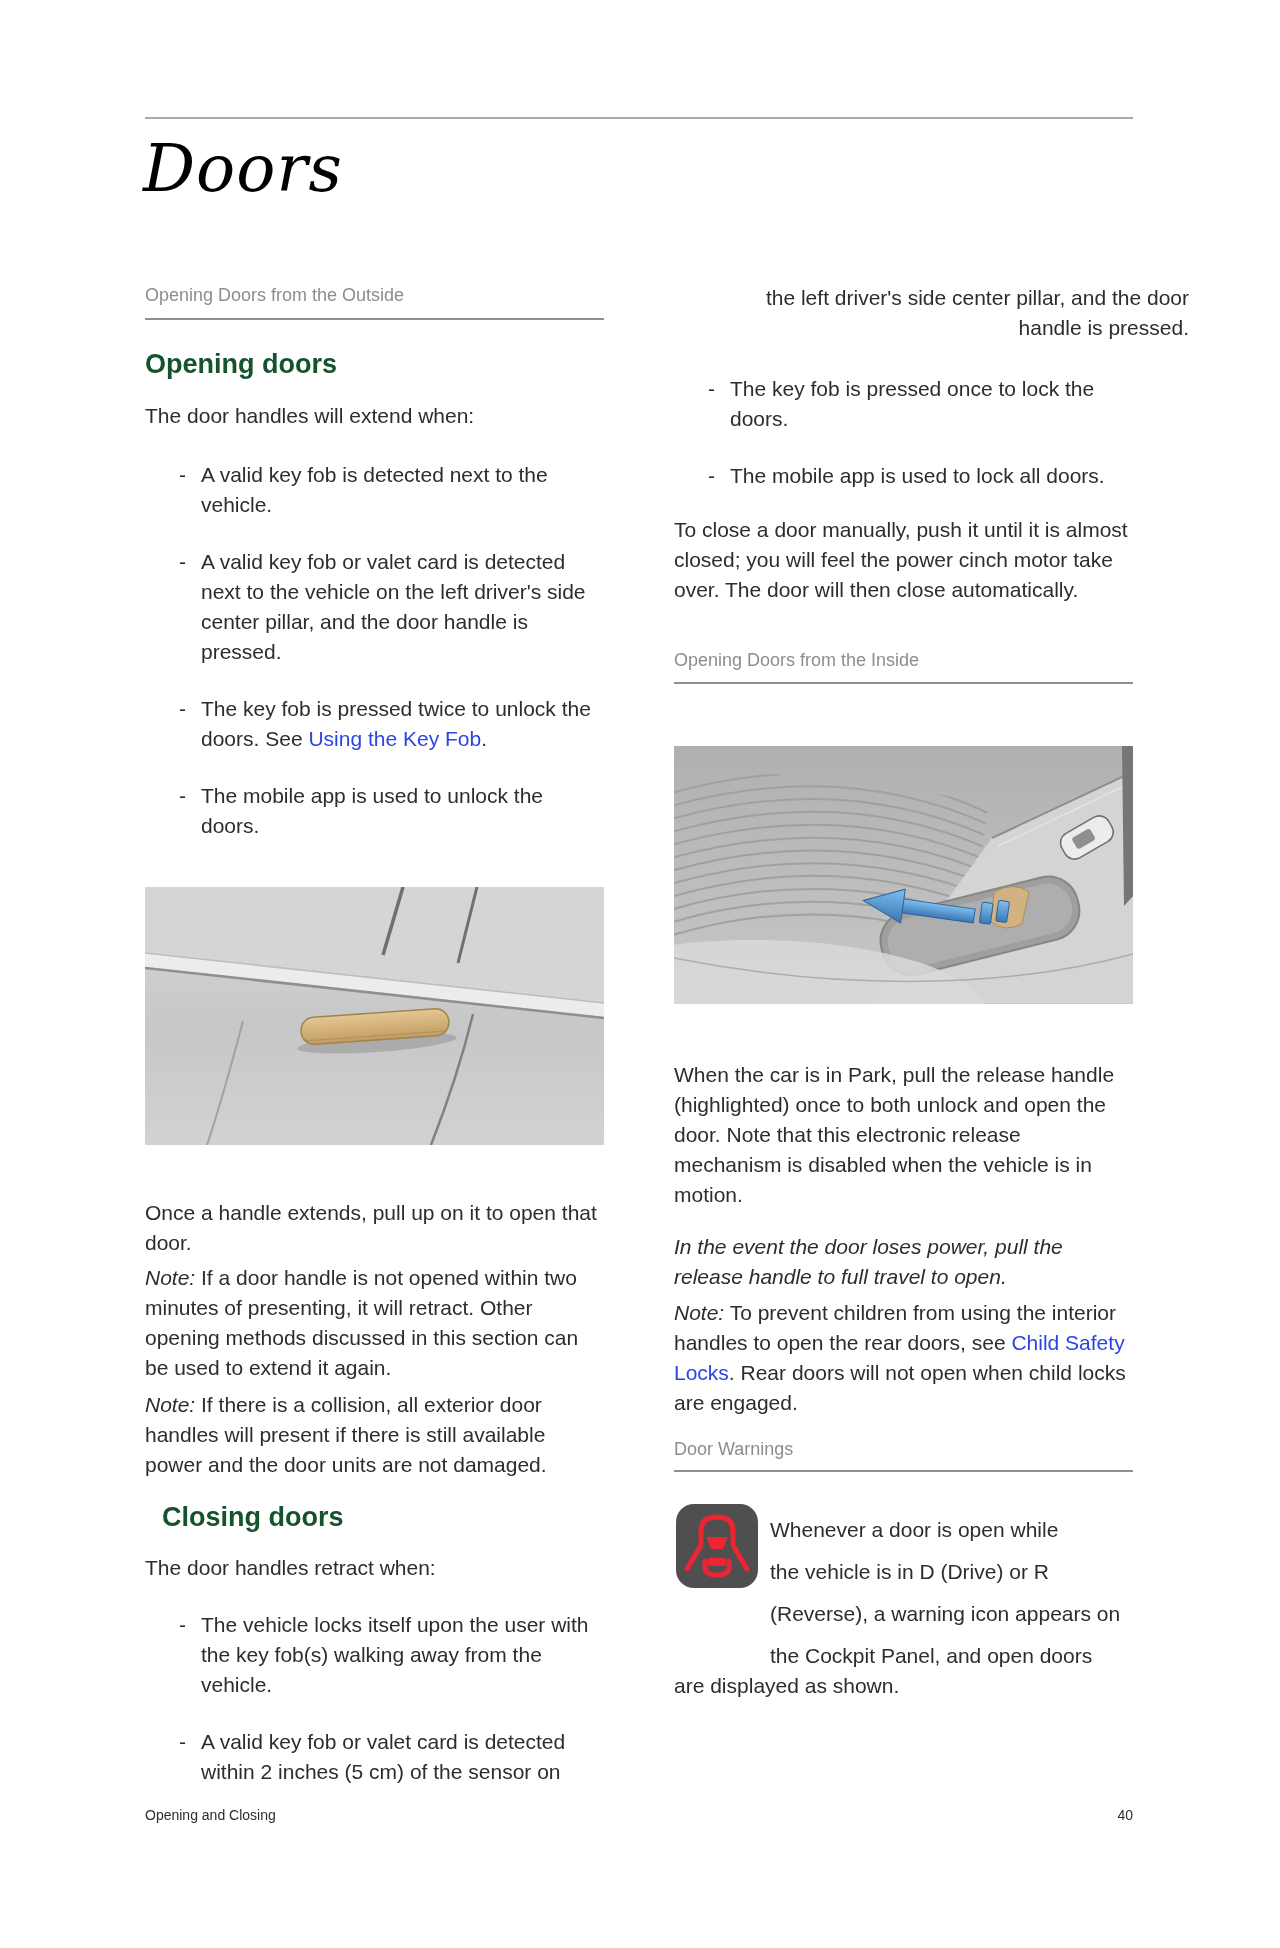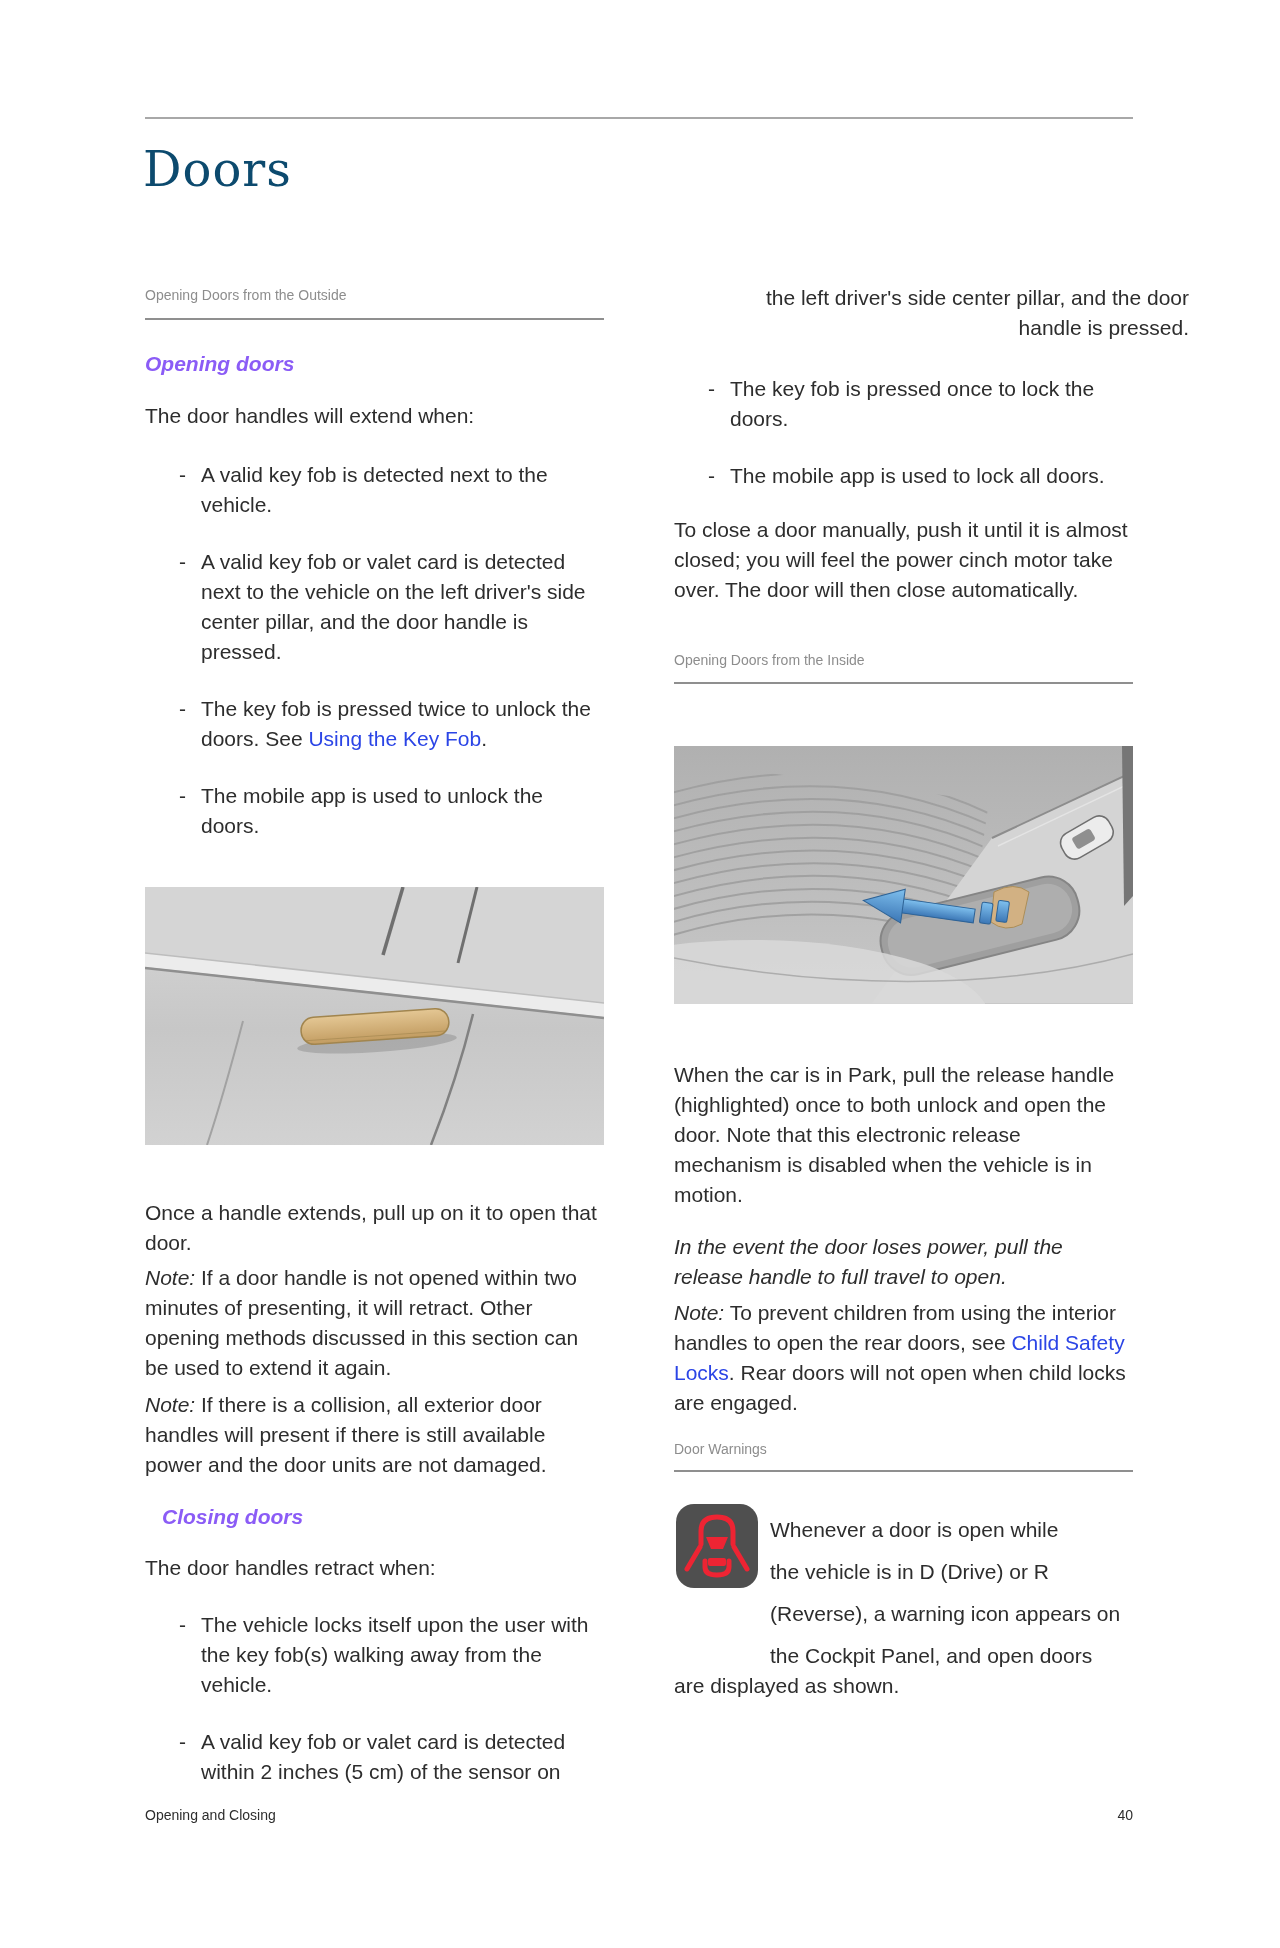--- a/index.html
+++ b/index.html
@@ -1,26 +1,26 @@
 <!DOCTYPE html>
 <html><head>
 <meta charset="utf-8">
 <style>
   html,body{margin:0;padding:0;background:#e9e9e9;}
   #page{position:relative;width:1280px;height:1948px;background:#ffffff;margin:0 auto;
         font-family:"Liberation Sans",sans-serif;overflow:hidden;}
   .abs{position:absolute;}
   .col{width:459px;}
   .body-text{font-size:21px;line-height:30px;color:#2d2d2d;}
-  .heading{font-size:21px;line-height:30px;font-weight:bold;color:#8b5cf6;font-style:italic;}
-  .section-label{font-size:14px;line-height:22px;color:#8d8d8d;}
+  .heading{font-size:27px;line-height:30px;font-weight:bold;color:#14532d;}
+  .section-label{font-size:18px;line-height:22px;color:#8d8d8d;}
   .rule{height:2px;background:#8f8f8f;}
   .top-rule{height:2px;background:#a8a8a8;}
-  .title{font-family:"DejaVu Serif","Liberation Serif",serif;font-size:48px;line-height:56px;
-         color:#0c4a6e;letter-spacing:1px;}
+  .title{font-family:"DejaVu Serif","Liberation Serif",serif;font-size:65px;line-height:56px;
+         color:#000000;letter-spacing:1px;font-style:italic;}
   .bullet{position:relative;padding-left:56px;}
   .bullet + .bullet{margin-top:27px;}
   .bullet .dash{position:absolute;left:34px;top:0;}
   .indent{padding-left:56px;}
   .link{color:#2b45e6;cursor:pointer;}
   .note-label{font-style:italic;}
   .footer-text{font-size:14px;line-height:18px;color:#2d2d2d;font-weight:normal;}
   .page-num{font-size:14px;line-height:18px;color:#2d2d2d;text-align:right;}
   .wline{height:30px;white-space:nowrap;}
   .wline.ind{padding-left:96px;margin-top:12px;}

